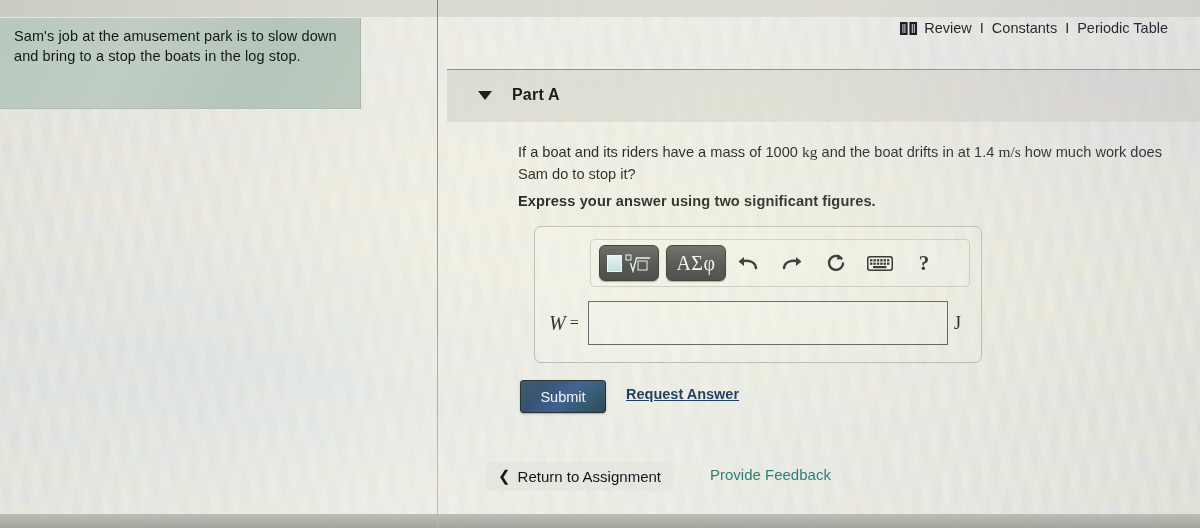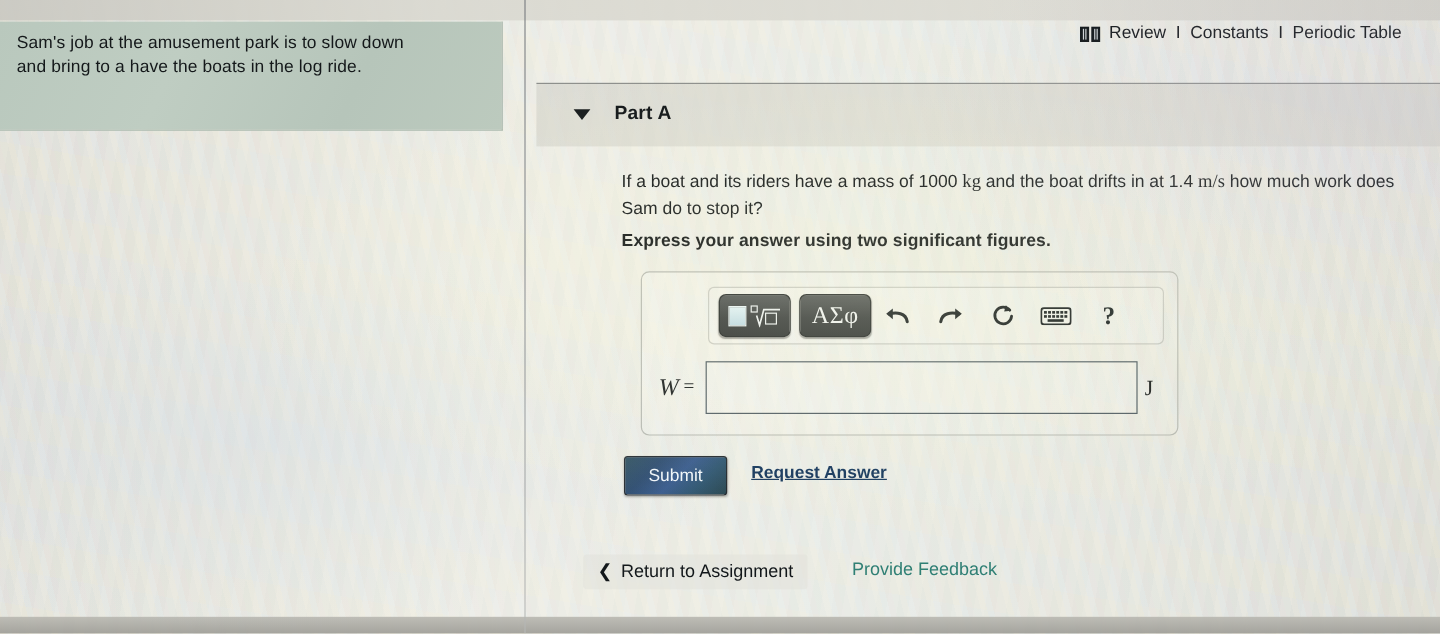--- a/index.html
+++ b/index.html
@@ -33,21 +33,21 @@
       radial-gradient(ellipse 45% 40% at 18% 70%, rgba(185,205,235,.18) 0%, rgba(255,255,255,0) 75%),
       radial-gradient(ellipse 40% 50% at 93% 20%, rgba(210,200,230,.16) 0%, rgba(255,255,255,0) 75%);
   }
 
   
   .top-strip{position:absolute;left:0;top:0;width:1200px;height:17px;
     background:linear-gradient(90deg,#c9c8c1,#d9d8d0 30%,#dcdbd3 70%,#cfcec6);opacity:.9;}
 
   
   .problem-card{
-    position:absolute;left:0;top:18px;width:419px;height:91px;
+    position:absolute;left:0;top:18px;width:361px;height:91px;
     background:linear-gradient(115deg,#b9c8bd 0%,#bfcdc2 35%,#b6c5ba 70%,#bccabe 100%);
     border-right:1px solid #a9b6ac;border-bottom:1px solid #b0bdb2;
     box-sizing:border-box;padding:9px 14px 0 14px;
     z-index:5;
   }
   .problem-card p{
     margin:0;color:#14181a;font-size:14.5px;line-height:19.5px;
     font-family:"Liberation Sans", sans-serif;letter-spacing:.1px;
   }
 
@@ -157,21 +157,21 @@
 </style>
 </head>
 <body>
 
 <div id="screen">
 
   <div class="top-strip"></div>
 
   <div class="problem-card">
     <p>Sam's job at the amusement park is to slow down</p>
-    <p>and bring to a have the boats in the log ride.</p>
+    <p>and bring to a stop the boats in the log stop.</p>
   </div>
 
   <div class="pane-divider"></div>
 
   <div class="right-pane">
 
     <div class="hint-bar">
       <span class="book-icon">
         <svg width="17" height="13" viewBox="0 0 17 13">
           <rect x="0" y="0" width="7.6" height="13" fill="#101618"></rect>

